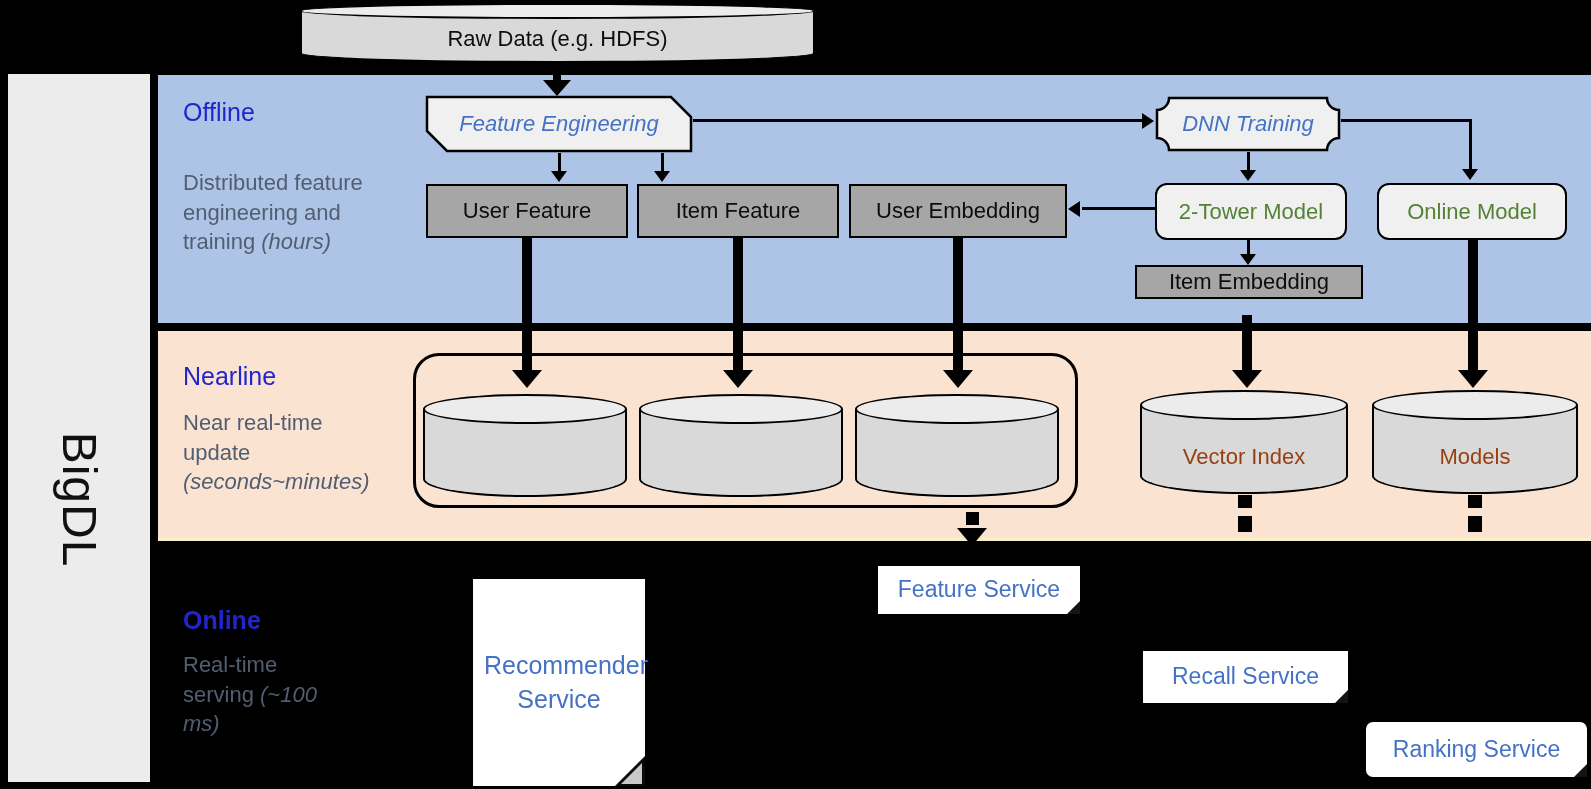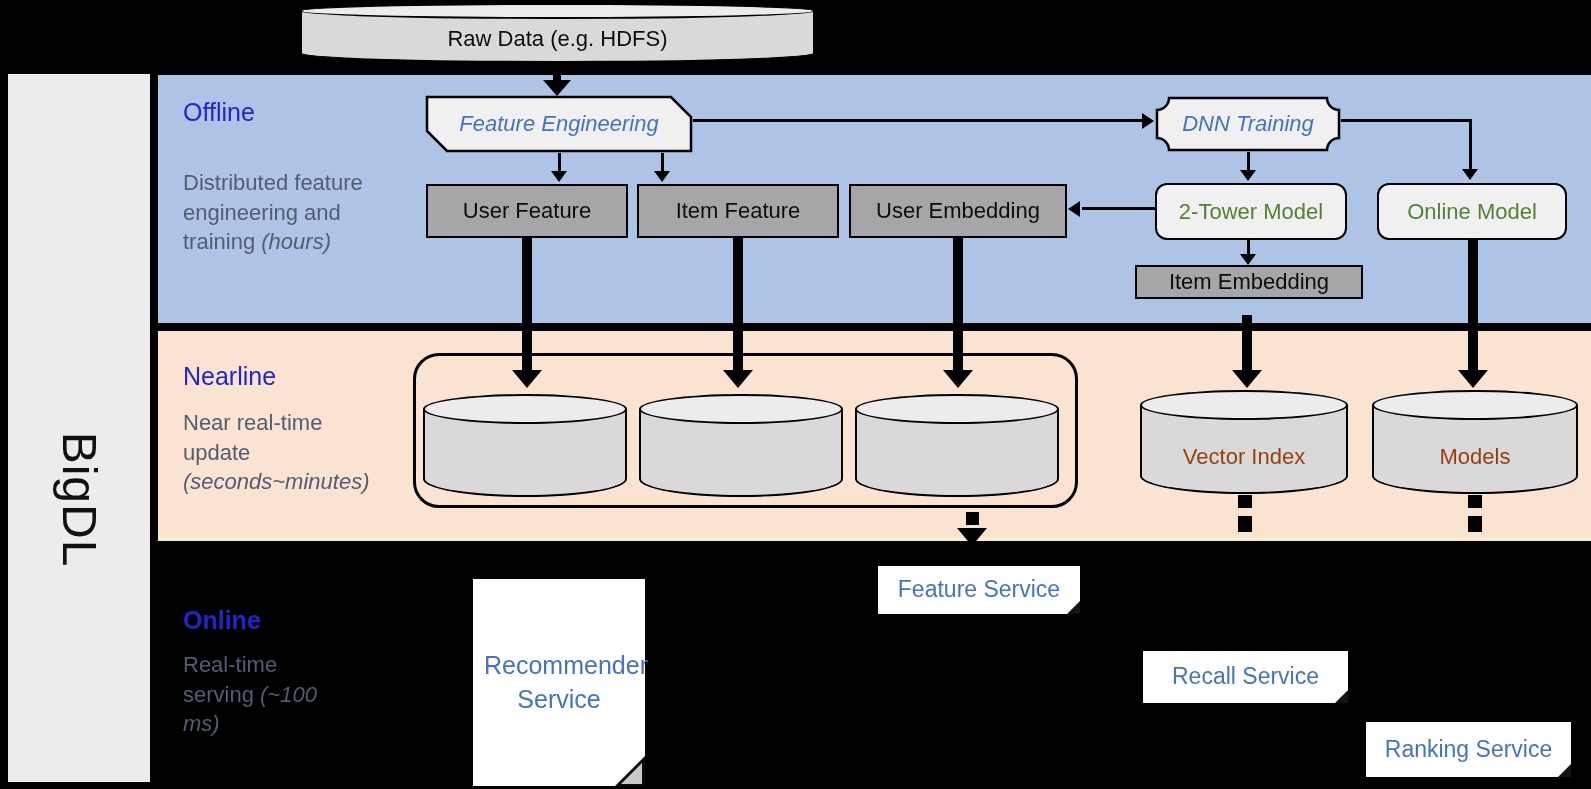--- a/index.html
+++ b/index.html
@@ -250,18 +250,18 @@
   <div class="doc" style="left:878px;top:566px;width:202px;height:48px;">
     <span>Feature Service</span>
     <div class="fold-sm"></div>
   </div>
 
   <div class="doc" style="left:1143px;top:651px;width:205px;height:52px;">
     <span>Recall Service</span>
     <div class="fold-sm"></div>
   </div>
 
-  <div class="doc" style="left:1366px;top:722px;width:205px;height:55px;">
+  <div class="doc" style="left:1366px;top:722px;width:221px;height:55px;border-radius:7px;">
     <span>Ranking Service</span>
     <div class="fold-sm"></div>
   </div>
 
 </div>
 
 </body></html>

